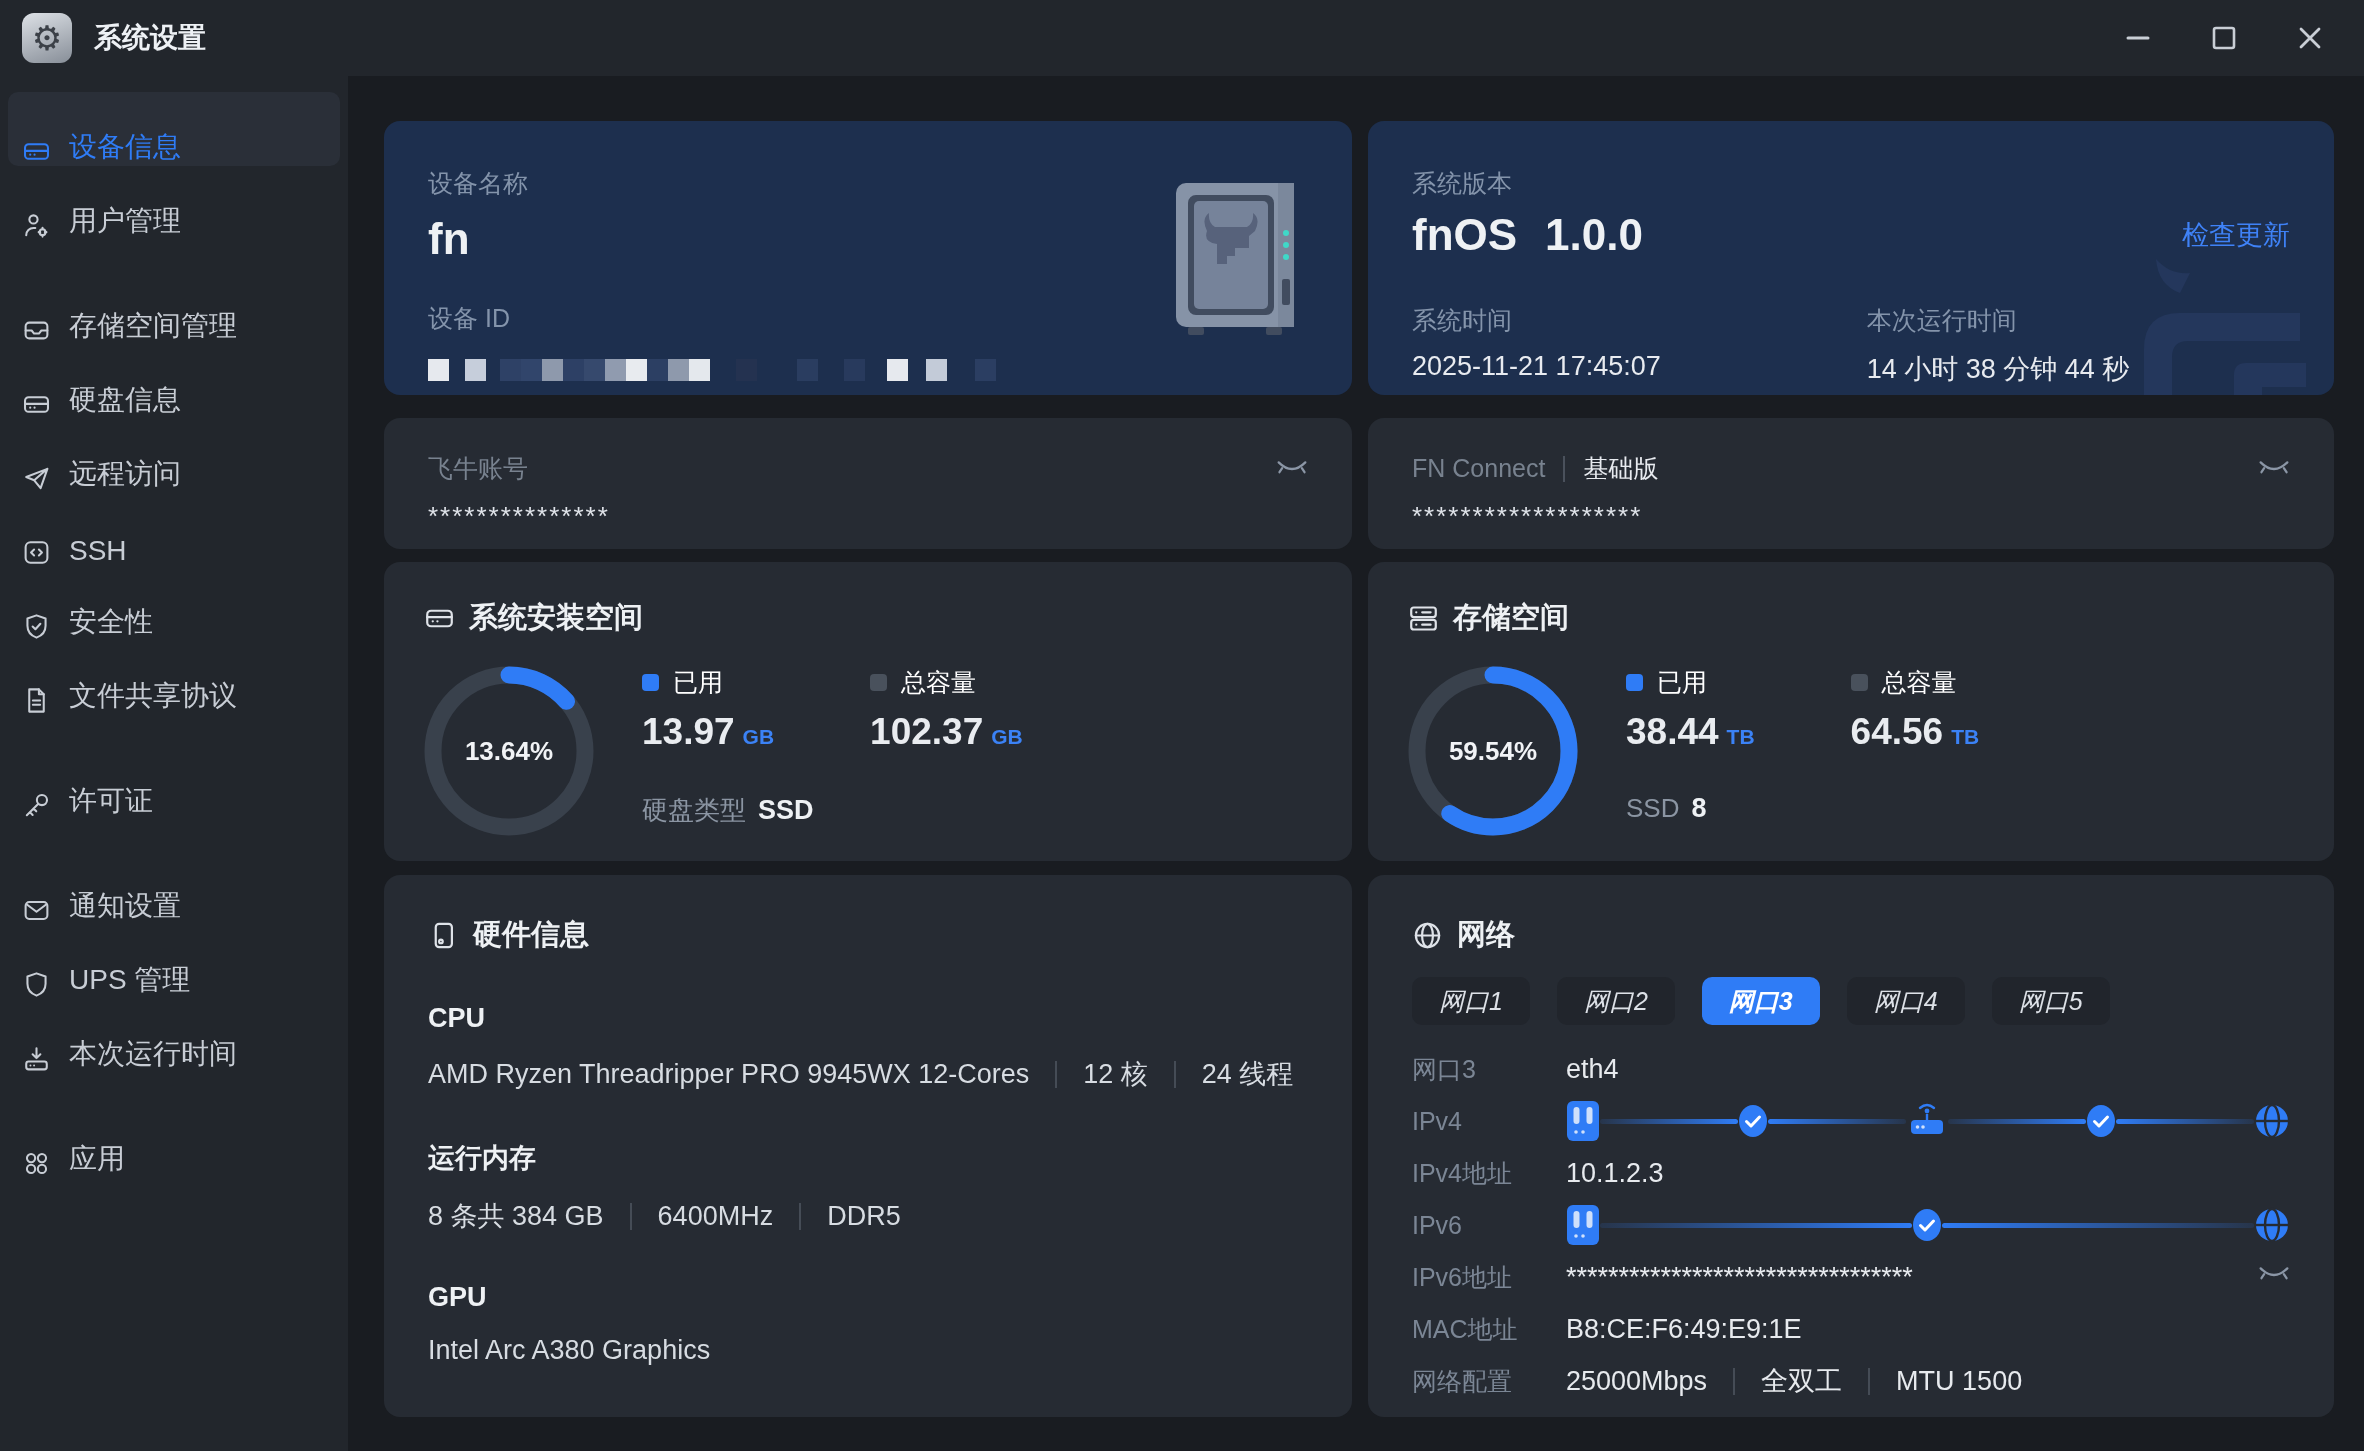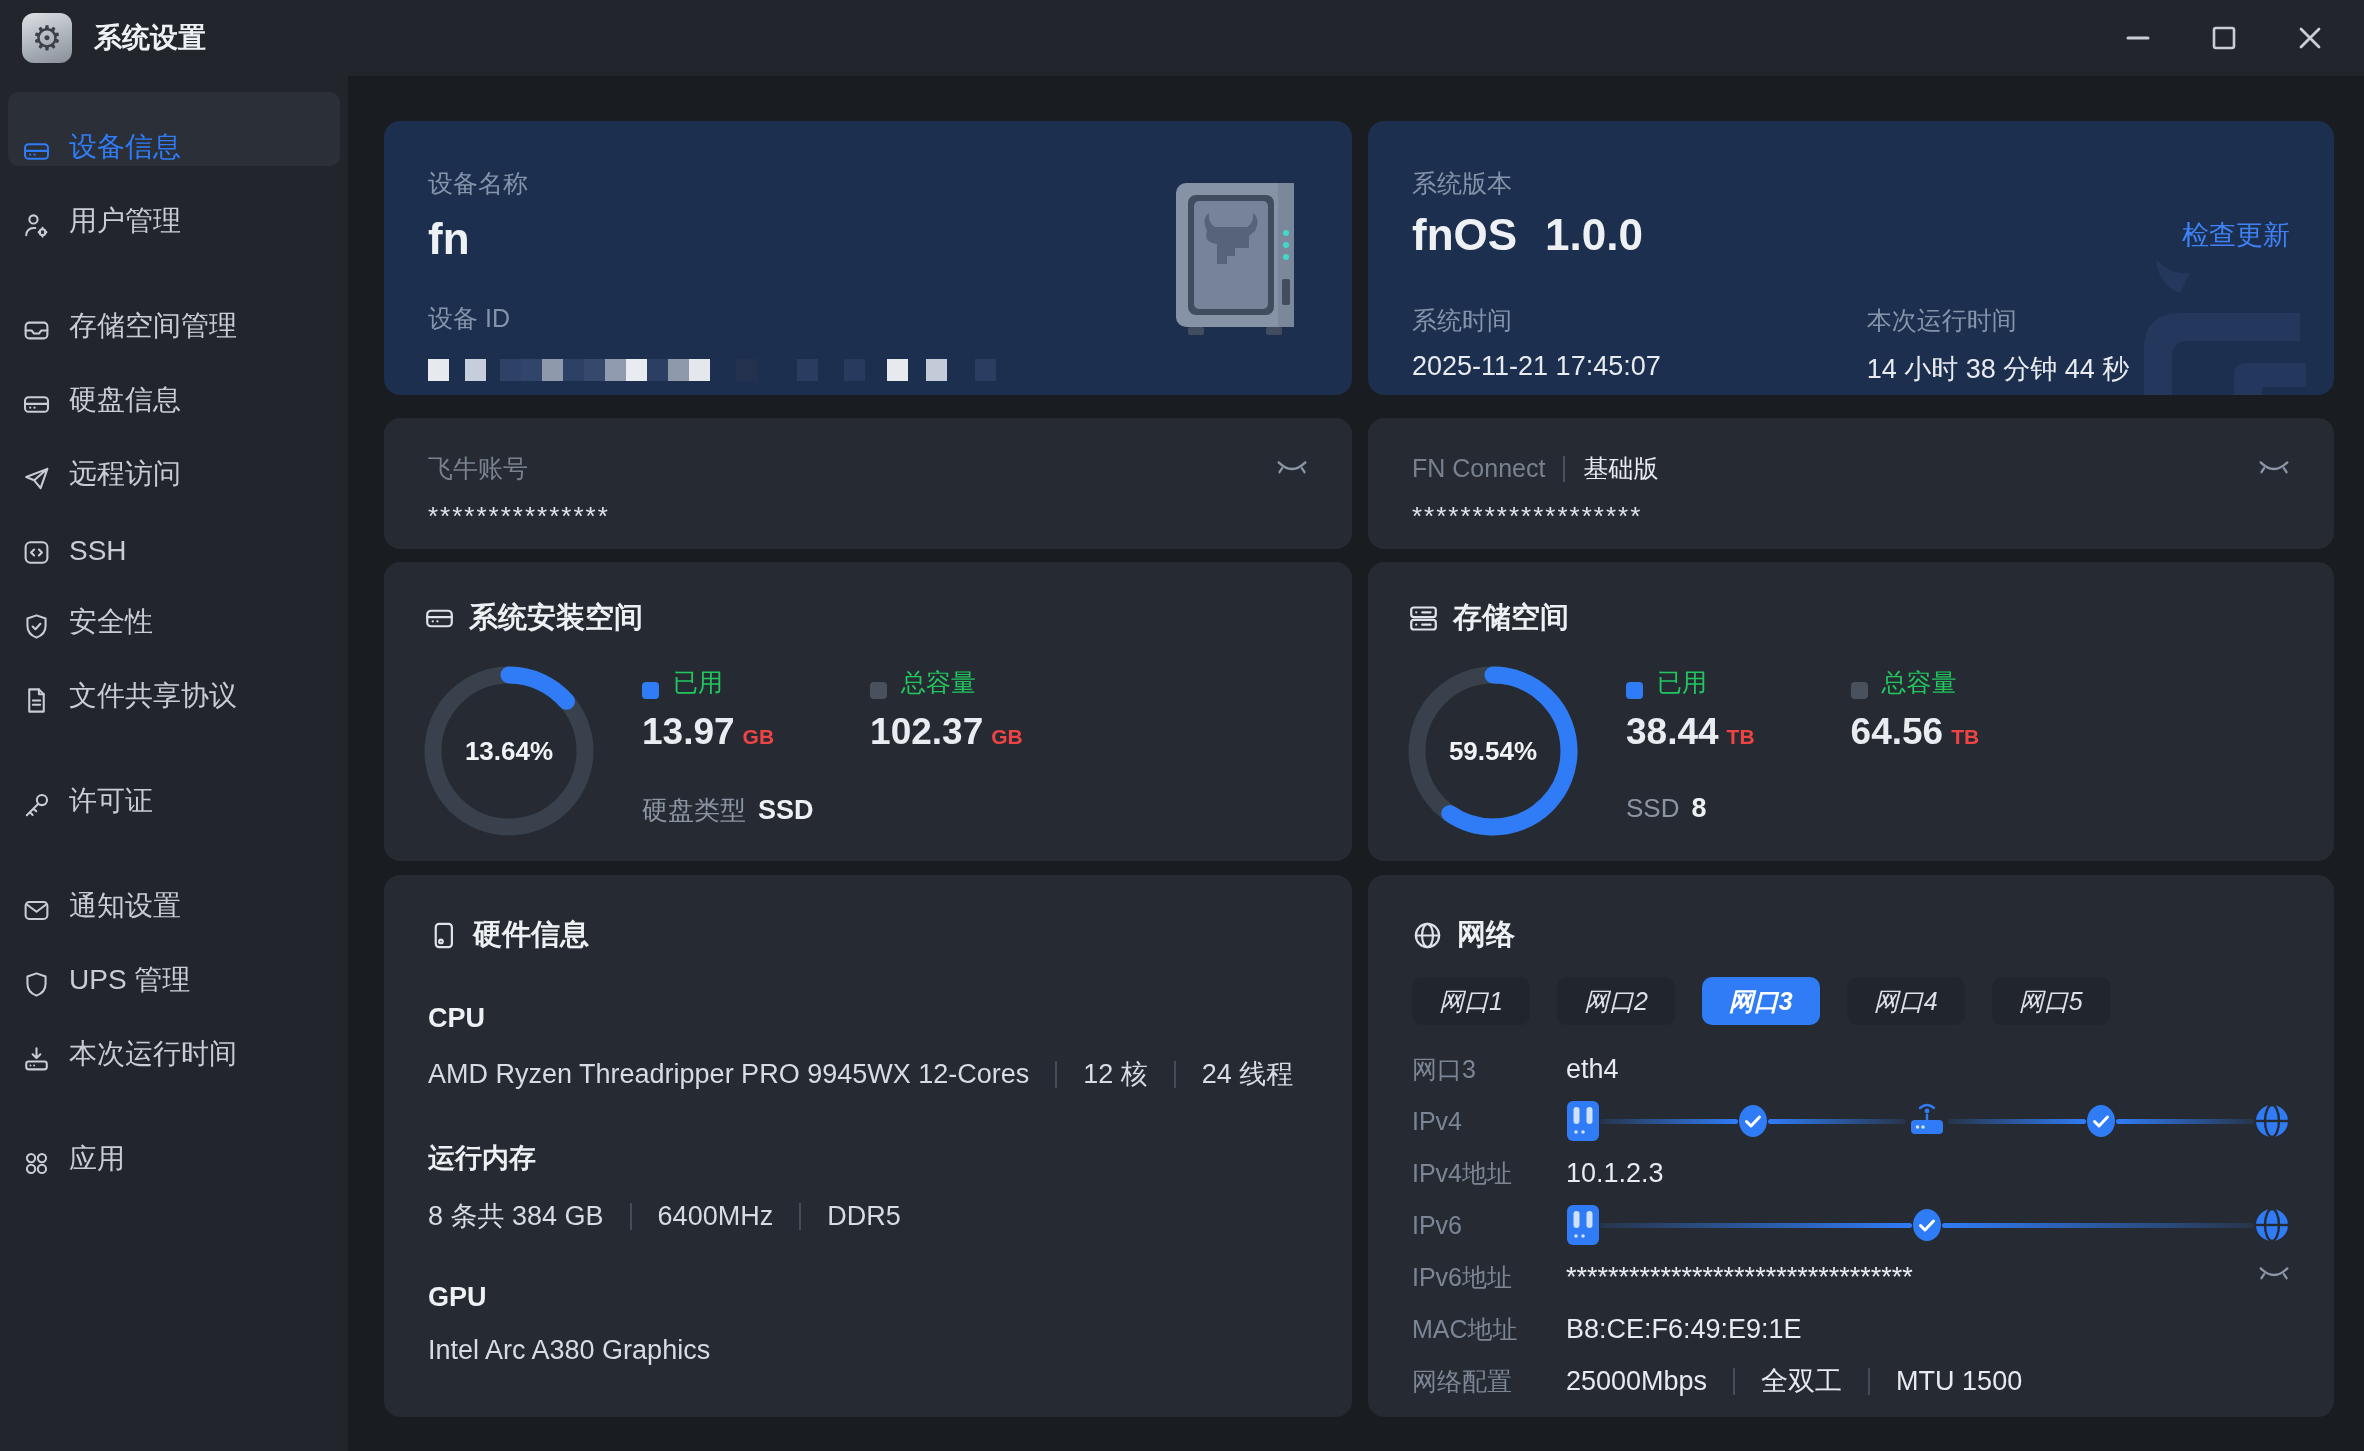--- a/index.html
+++ b/index.html
@@ -81,26 +81,26 @@
   
   .card-title { display:flex; align-items:center; font-size:29px; font-weight:bold; color:#eef1f4; }
   .card-title svg { width:31px; height:31px; margin-right:14px; color:#dfe3e9; }
   .store-body { display:flex; margin-top:6px; }
   .donut-wrap { position:relative; width:186px; height:186px; margin:14px 0 0 -8px; flex:0 0 186px; }
   .donut-pct { position:absolute; inset:0; display:flex; align-items:center; justify-content:center;
                font-size:26px; font-weight:bold; color:#f1f3f6;text-align:right; }
   .store-info { margin-left:40px; margin-top:22px; }
   .legend-row { display:flex; }
   .legend-col2 { margin-left:96px; }
-  .legend-head { display:flex; align-items:flex-end; font-size:25px; color:#22c55e; }
+  .legend-head { display:flex; align-items:center; font-size:25px; color:#ffffff; }
   .swatch { width:17px; height:17px; border-radius:4px; margin-right:14px; }
   .swatch.used { background:#2f7cf6; }
   .swatch.total { background:#49515c; }
   .legend-val { margin-top:12px; font-size:37px; font-weight:bold; color:#e9ecf0; }
-  .legend-unit { font-size:21px; font-weight:bold; color:#ef4444; margin-left:8px; }
+  .legend-unit { font-size:21px; font-weight:bold; color:#3b82f6; margin-left:8px; }
   .type-row { margin-top:40px; font-size:26px; color:#8b95a3; }
   .type-row b { color:#eef1f4; font-size:27px; margin-left:12px; }
 
   
   .hw-label { margin-top:48px; font-size:27px; font-weight:bold; color:#eef1f4; }
   .hw-value { margin-top:22px; font-size:27px; color:#d7dce2; display:flex; align-items:center; }
   .seg-div { width:2px; height:27px; background:#454c56; margin:0 26px; flex:0 0 2px; }
 
   
   .tabs { display:flex; gap:27px; margin-top:22px; }

